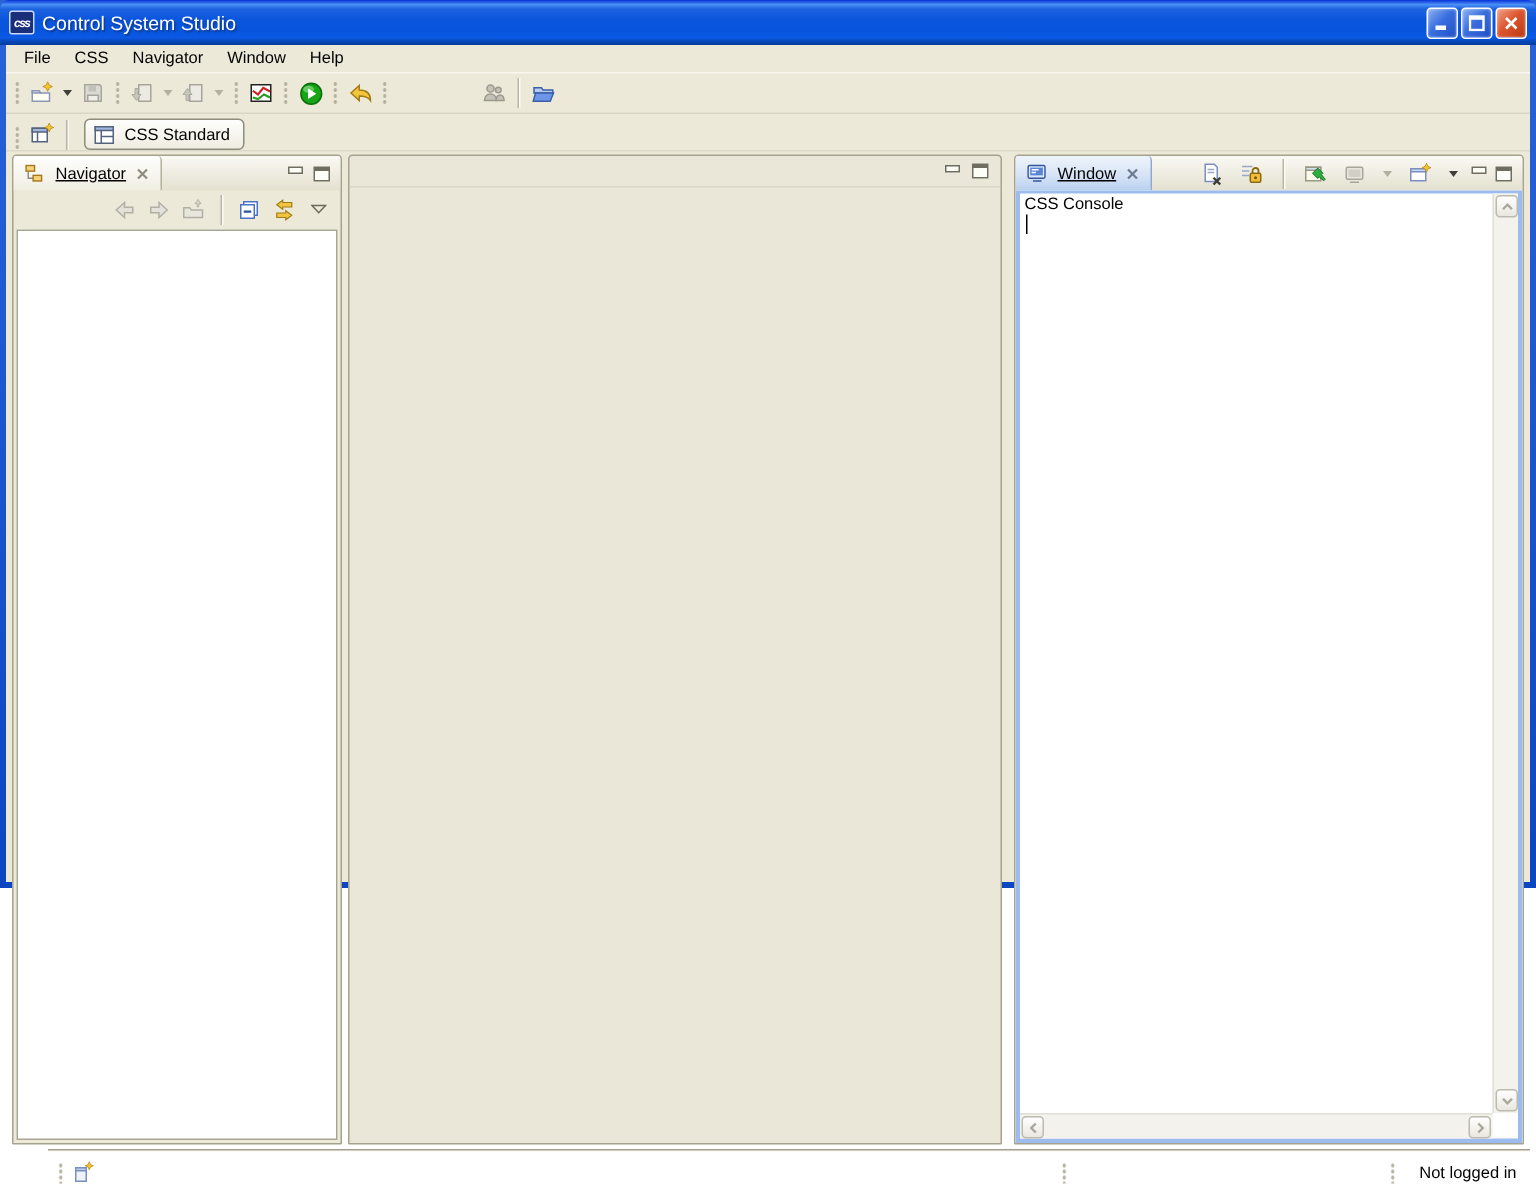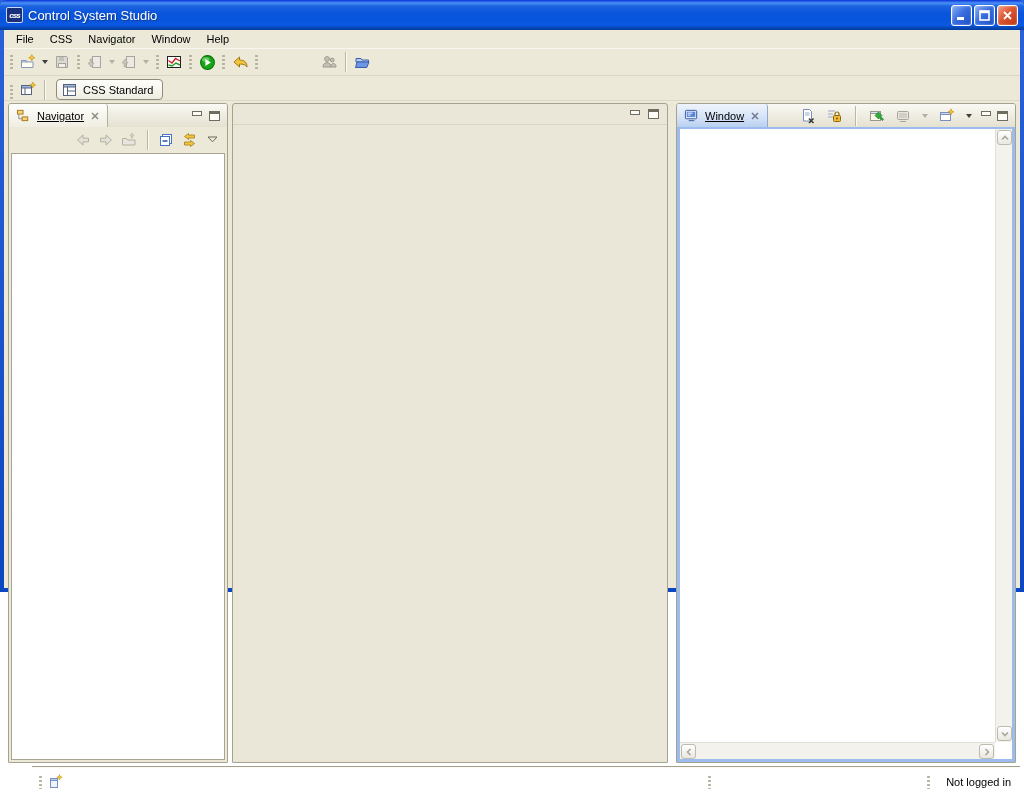--- a/index.html
+++ b/index.html
@@ -357,20 +357,24 @@
                 <rect x="1.5" y="4.5" width="10" height="2" fill="#c8d8f0" stroke="#7a8fbd"></rect>
                 <path d="M12 .8l.9 2.1 2.1.9-2.1.9-.9 2.1-.9-2.1-2.1-.9 2.1-.9z" fill="#f4c430" stroke="#b8860b" stroke-width=".5"></path>
               </svg>
             </div>
             <div class="dd"></div>
             <div class="ico-min"></div>
             <div class="ico-max"></div>
           </div>
         </div>
         <div class="console-wrap">
+          <div class="console-text">
+            <div>CSS Console</div>
+            <div class="caret"></div>
+          </div>
           <div class="vscroll">
             <div class="sbtn">
               <svg width="8" height="6">
                   <path d="M1 4.5l3-3 3 3" fill="none" stroke="#a9a79b" stroke-width="1.6"></path>
                 </svg>
             </div>
             <div class="sbtn">
               <svg width="8" height="6">
                   <path d="M1 1.5l3 3 3-3" fill="none" stroke="#a9a79b" stroke-width="1.6"></path>
                 </svg>

